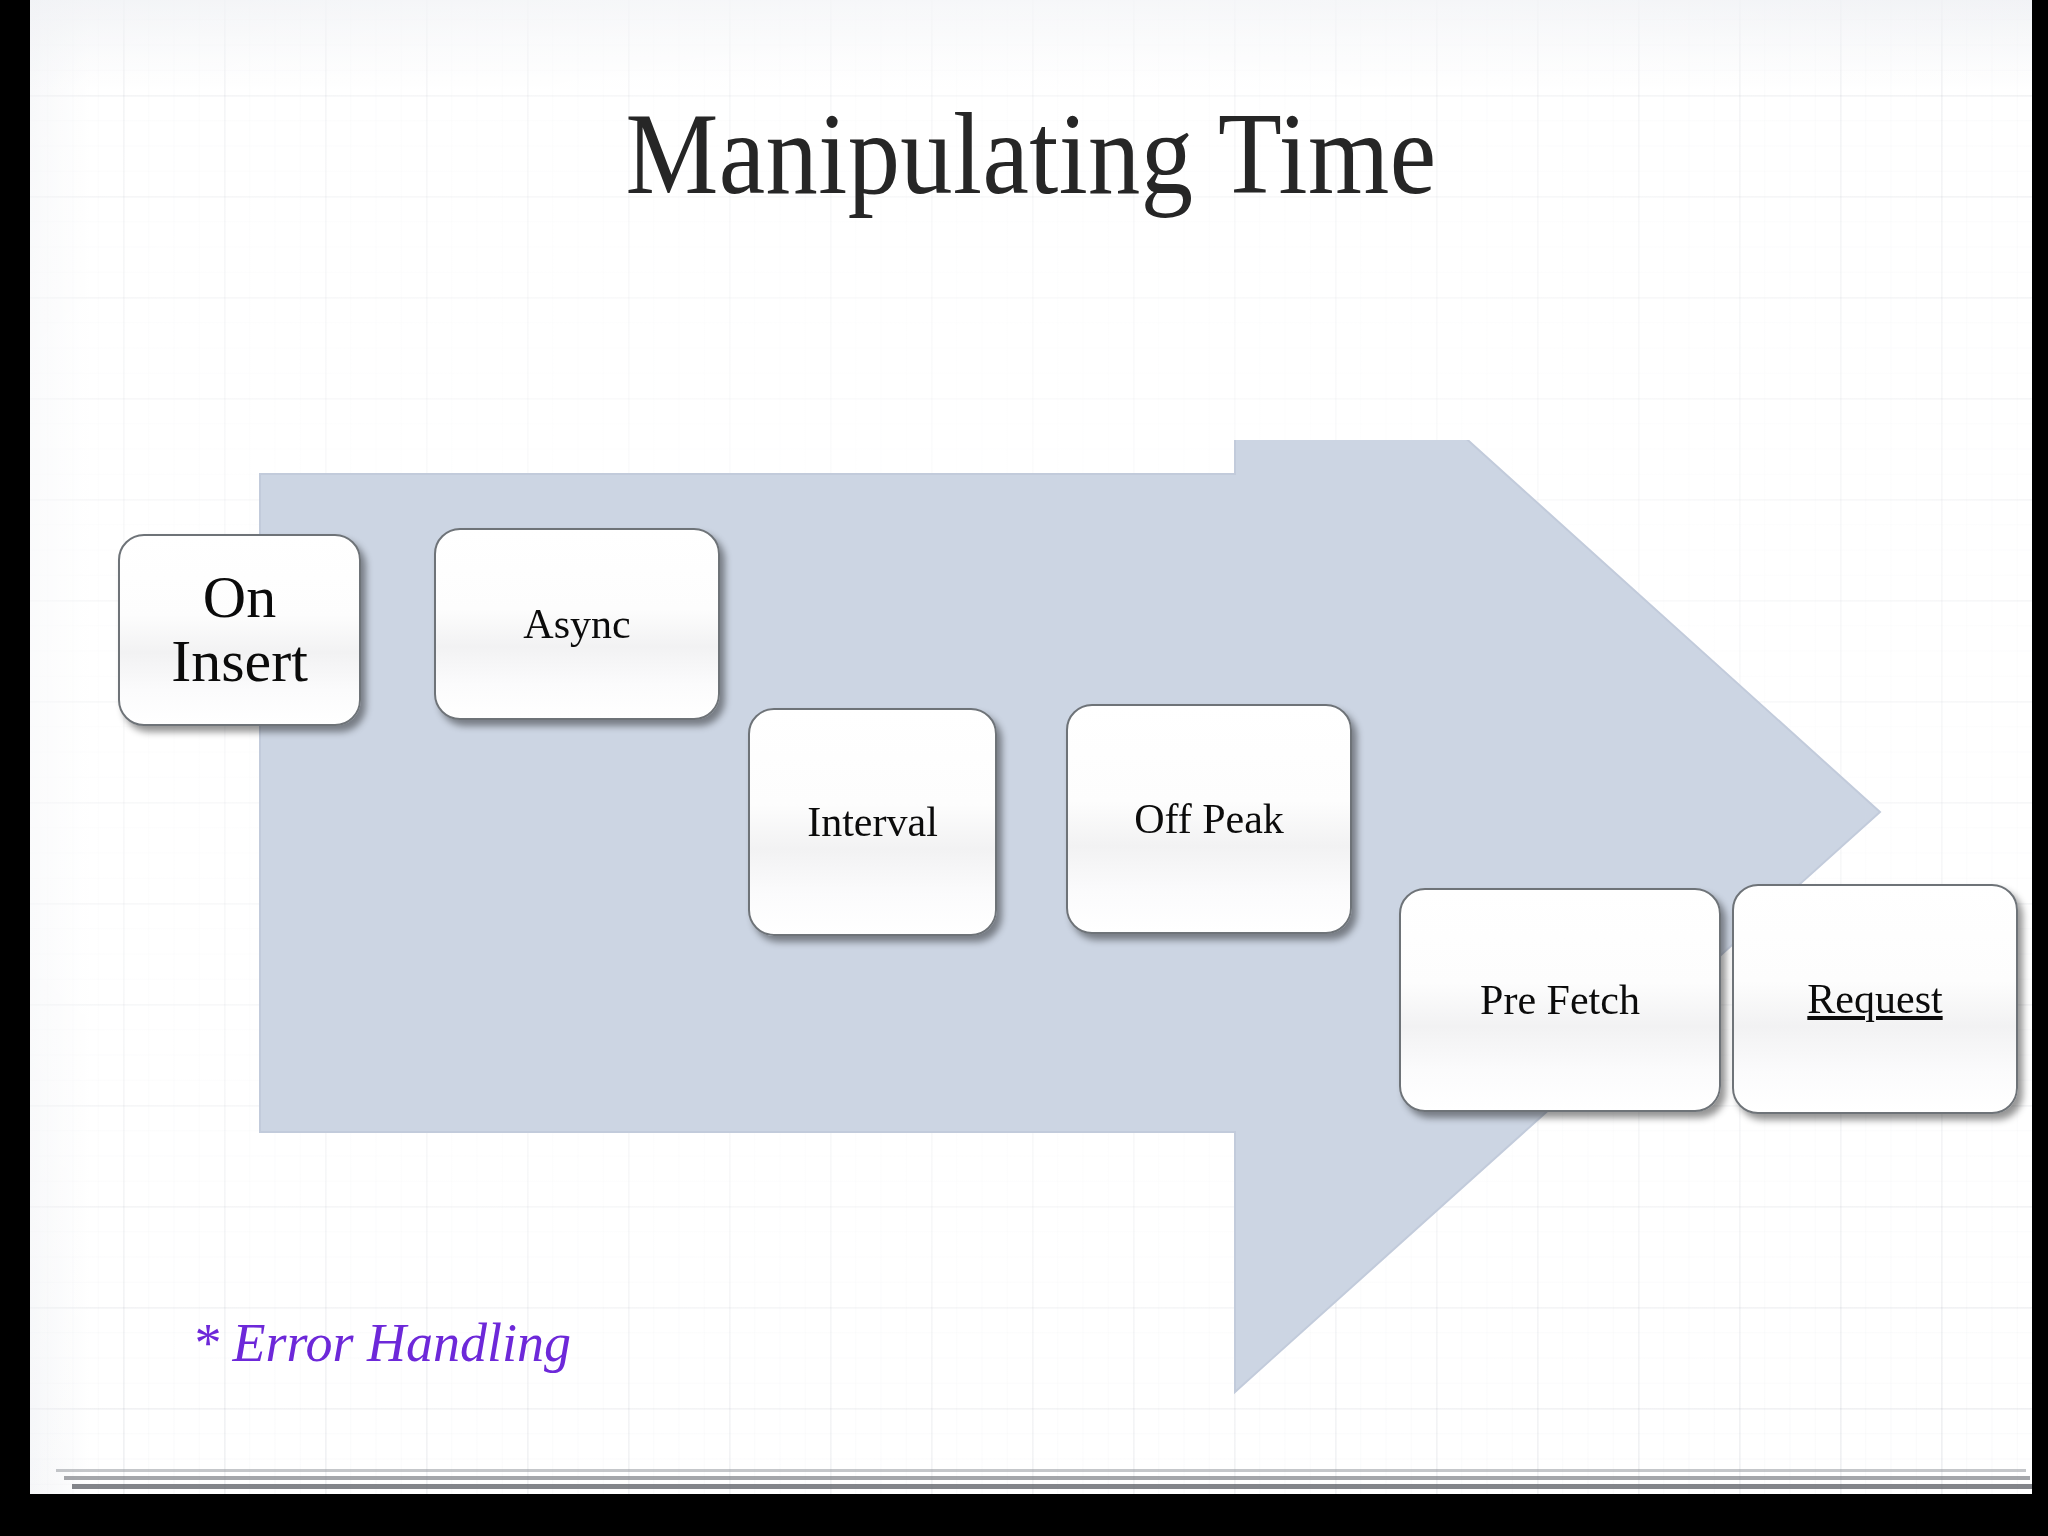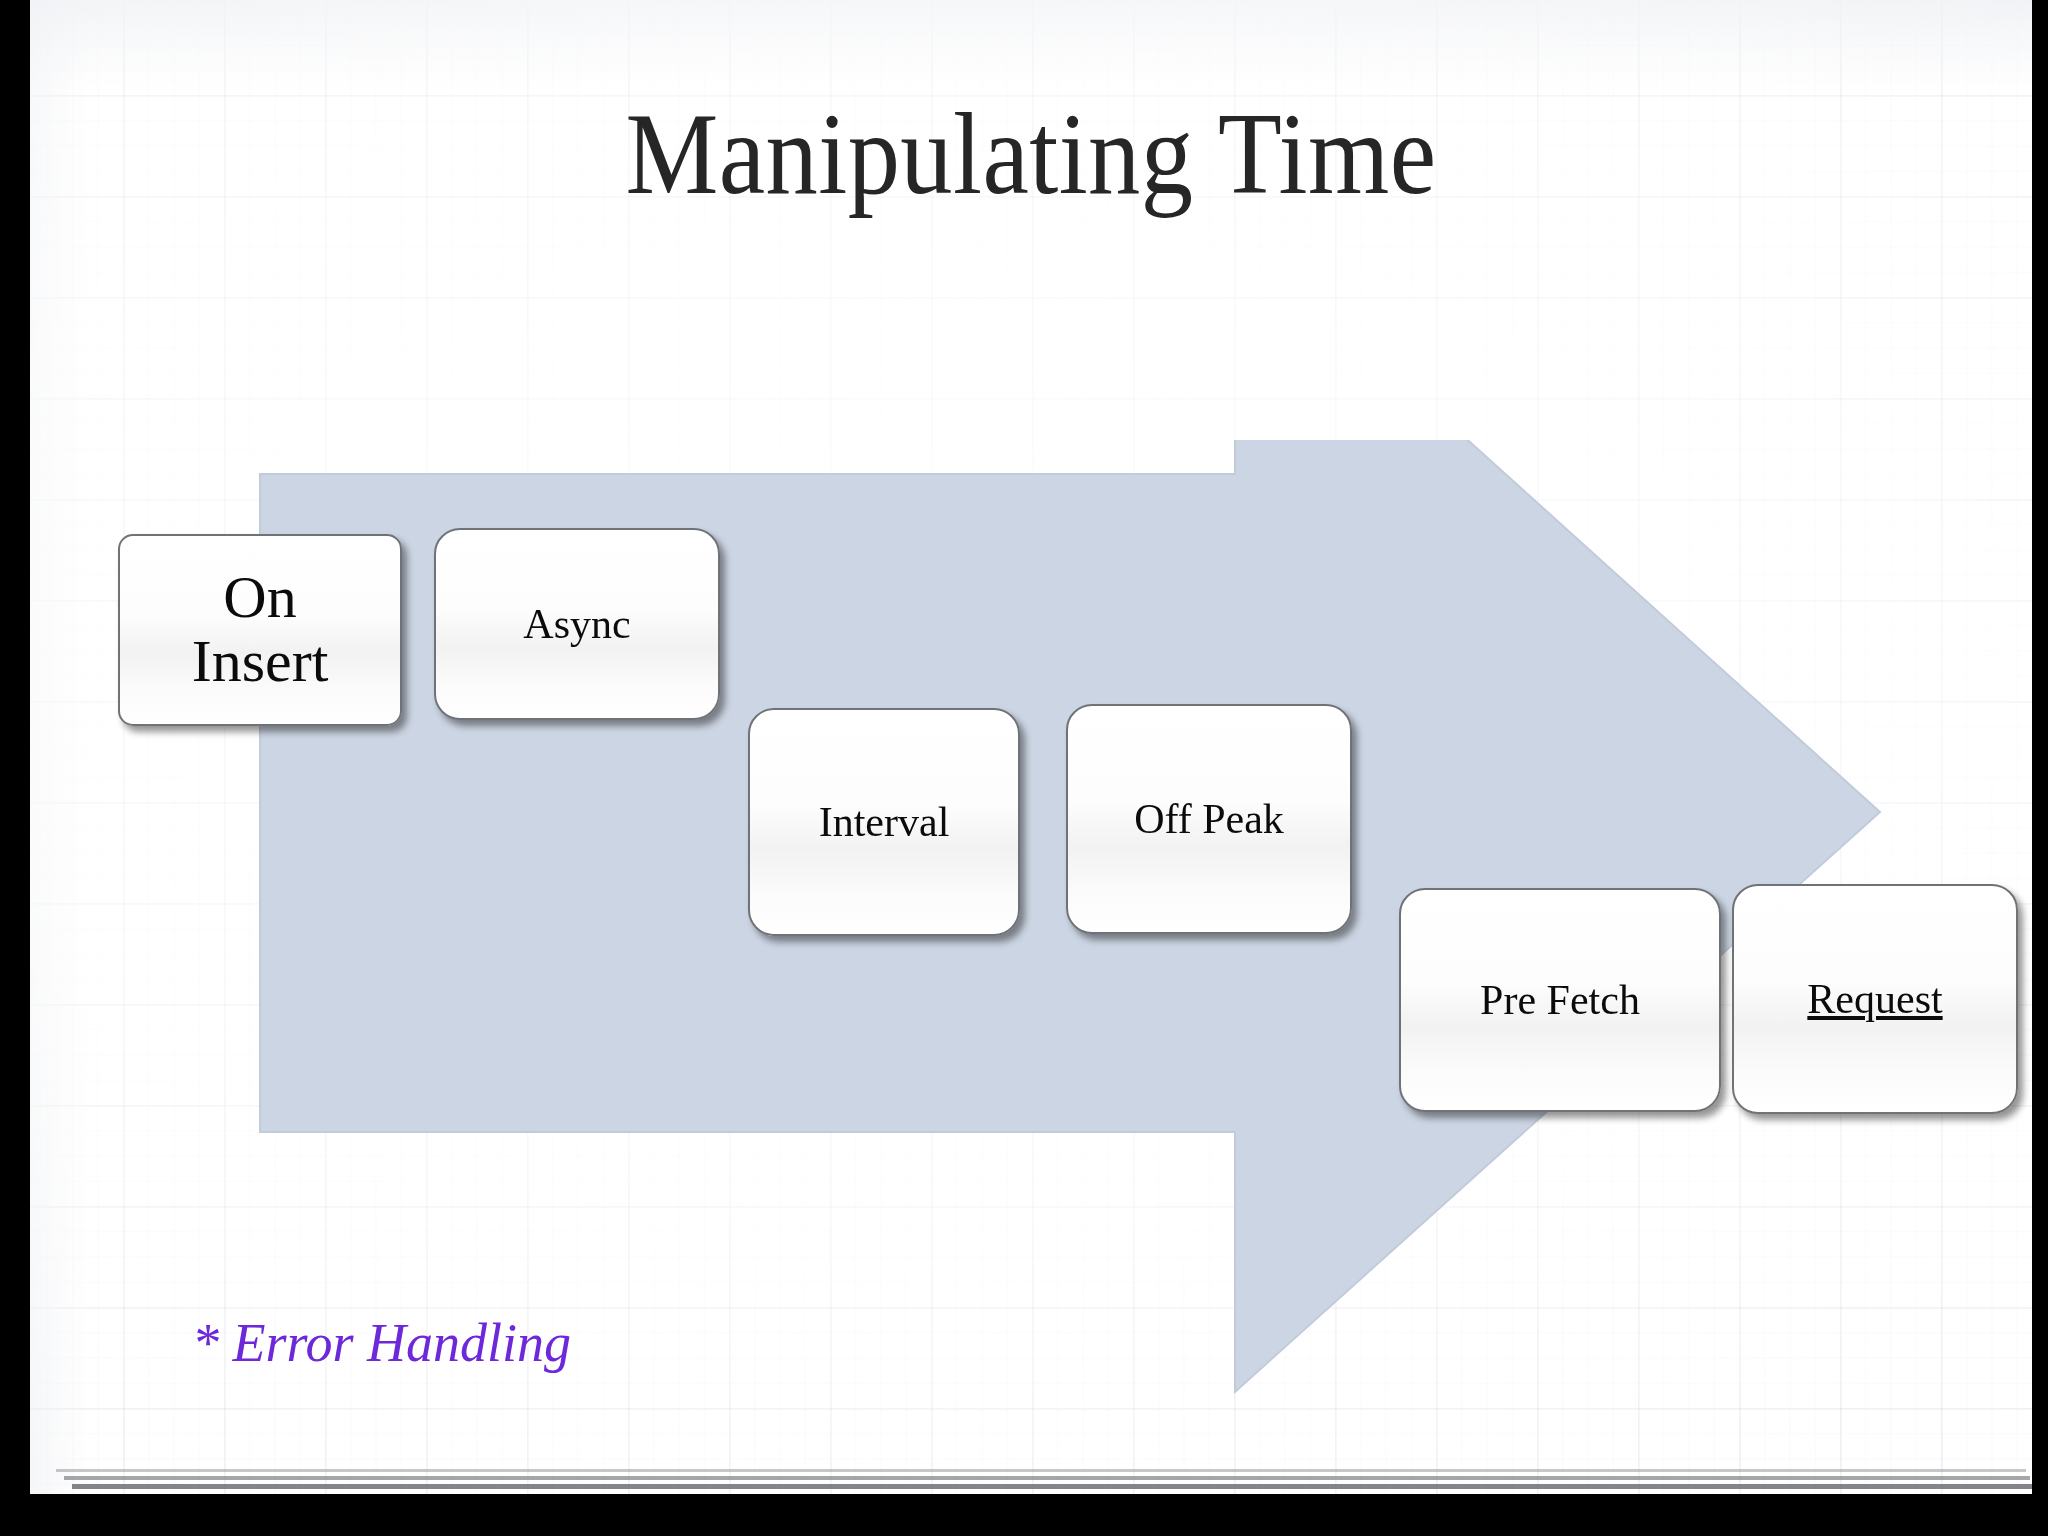--- a/index.html
+++ b/index.html
@@ -119,23 +119,23 @@
     justify-content: center;
     text-align: center;
     font-family: "Liberation Serif", "DejaVu Serif", serif;
     color: #0b0b0b;
     font-size: 42px;
     line-height: 1.06;
     z-index: 5;
     white-space: pre-line;
   }
 
-  #box-on-insert { left: 88px;   top: 534px; width: 284px; height: 192px; font-size: 60px; border-radius: 15px; }
+  #box-on-insert { left: 88px;   top: 534px; width: 243px; height: 192px; font-size: 60px; }
   #box-async     { left: 404px;  top: 528px; width: 286px; height: 192px; }
-  #box-interval  { left: 718px;  top: 708px; width: 272px; height: 228px; }
+  #box-interval  { left: 718px;  top: 708px; width: 249px; height: 228px; }
   #box-off-peak  { left: 1036px; top: 704px; width: 286px; height: 230px; }
   #box-pre-fetch { left: 1356px; top: 888px; width: 322px; height: 224px; margin-left: 13px; }
   #box-request   { left: 1702px; top: 884px; width: 286px; height: 230px; text-decoration: underline; }
 
   
   #footnote {
     position: absolute;
     left: 162px;
     top: 1312px;
     font-family: "Liberation Serif", "DejaVu Serif", serif;

